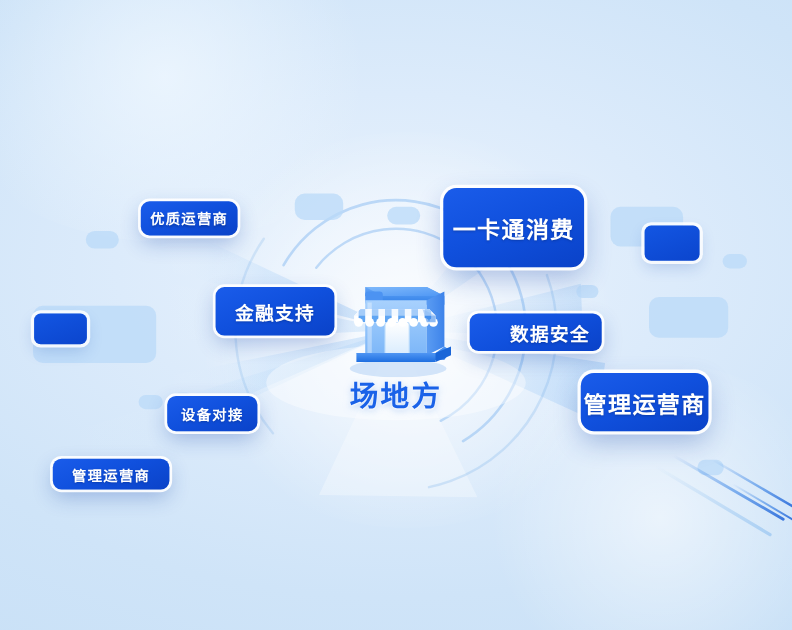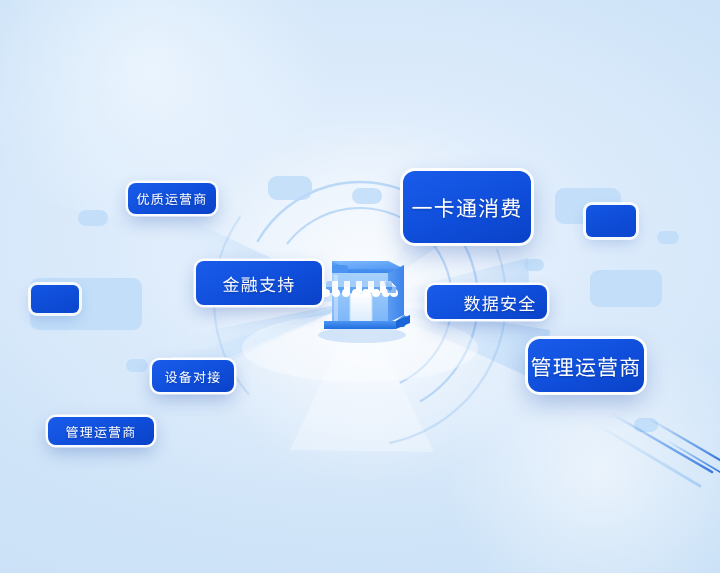--- a/index.html
+++ b/index.html
@@ -37,21 +37,21 @@
 
   
   .rings{position:absolute;left:0;top:0;width:720px;height:573px;pointer-events:none;}
 
   
   .streaks{position:absolute;left:0;top:0;width:720px;height:573px;pointer-events:none;}
 
   
   .card{
     position:absolute;display:flex;align-items:center;justify-content:center;
-    color:#fff;font-weight:normal;letter-spacing:1.2px;
+    color:#fff;font-weight:bold;letter-spacing:1.2px;
     background:linear-gradient(158deg,#1a5cea 0%,#1050dd 48%,#0a42c8 100%);
     border-radius:8px;
     box-shadow:0 0 0 2.5px rgba(255,255,255,.92),0 7px 18px rgba(24,70,170,.30);
     text-shadow:0 1px 2px rgba(0,30,90,.35);
     white-space:nowrap;
   }
   .card.lg{font-size:21px;border-radius:12px;box-shadow:0 0 0 3px rgba(255,255,255,.95),0 10px 24px rgba(24,70,170,.32);}
   .card.md{font-size:17px;}
   .card.sm{font-size:13px;}
 
@@ -156,21 +156,21 @@
       <line x1="648" y1="418" x2="720" y2="460" stroke="url(#strk)" stroke-width="2.2"></line>
       <line x1="596" y1="424" x2="700" y2="486" stroke="url(#strkSoft)" stroke-width="3"></line>
       <line x1="666" y1="440" x2="720" y2="472" stroke="url(#strk)" stroke-width="1.8"></line>
     </g>
   </svg>
 
   <div id="cards-layer">
       <div class="card sm" style="left: 128px; top: 183px; width: 88px; height: 31px;">
         <span>优质运营商</span>
       </div>
-      <div class="card md" style="left: 196px; top: 261px; width: 126px; height: 44px;">
+      <div class="card md" style="left: 196px; top: 261px; width: 108px; height: 44px;">
         <span>金融支持</span>
       </div>
       <div class="card sm" style="left: 152px; top: 360px; width: 82px; height: 32px;">
         <span>设备对接</span>
       </div>
       <div class="card sm" style="left: 48px; top: 417px; width: 106px; height: 28px;">
         <span>管理运营商</span>
       </div>
       <div class="card lg" style="left: 381px; top: 171px; width: 128px; height: 72px; margin-left: 22px;">
         <span>一卡通消费</span>
@@ -254,15 +254,16 @@
         <path d="M92 38 L104 44 L104 50 L96 50 Z" fill="#2f7fe8" opacity=".55"></path>
         <path d="M36 38 L98 38 L104 44 L30 44 Z" fill="#eaf4ff" opacity=".5"></path>
       </g>
 
       <path d="M32 78 L104 78 L112 72 L118 76 L112 84 L40 86 Z" fill="url(#baseG)"></path>
       <path d="M32 78 L104 78 L104 86 L32 86 Z" fill="url(#baseG)"></path>
       <path d="M104 78 L118 72 L118 80 L104 86 Z" fill="#1a66d8"></path>
 
       <path d="M42 32 L46 32 L46 78 L42 78 Z" fill="#ffffff" opacity=".35"></path>
     </svg>
+    <div id="center-label">场地方</div>
   </div>
 
 </div>
 
 </body></html>

